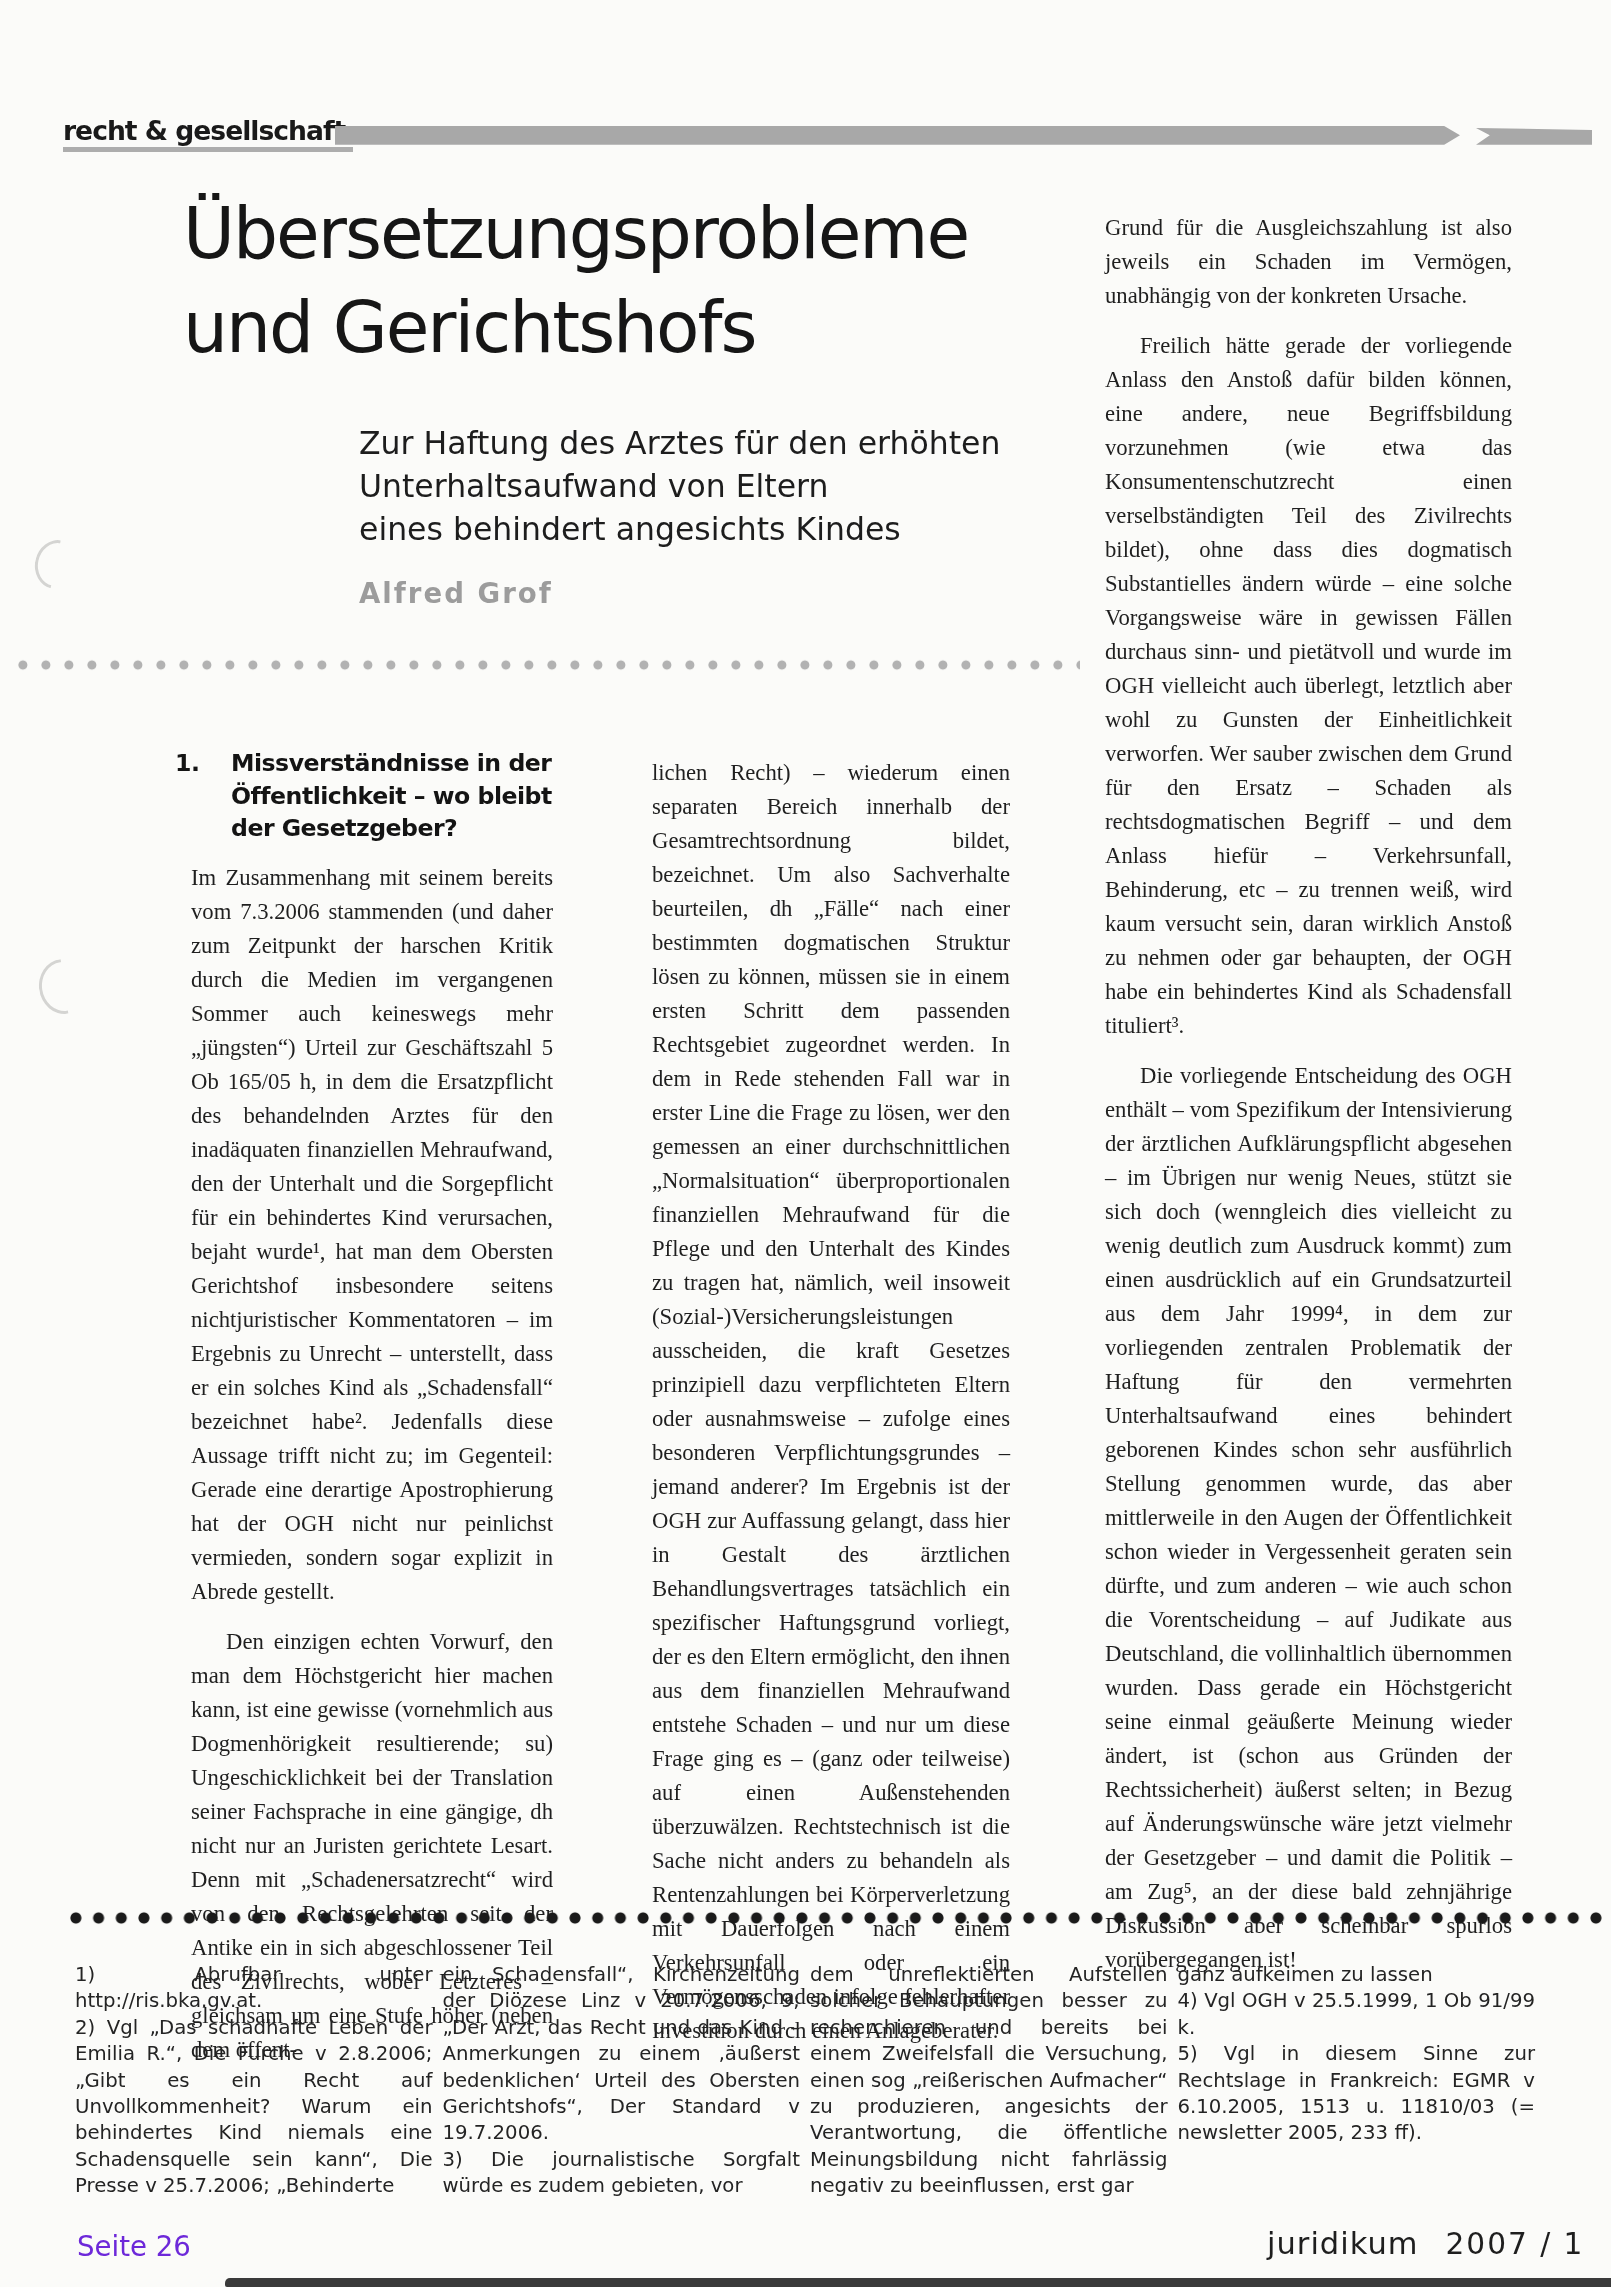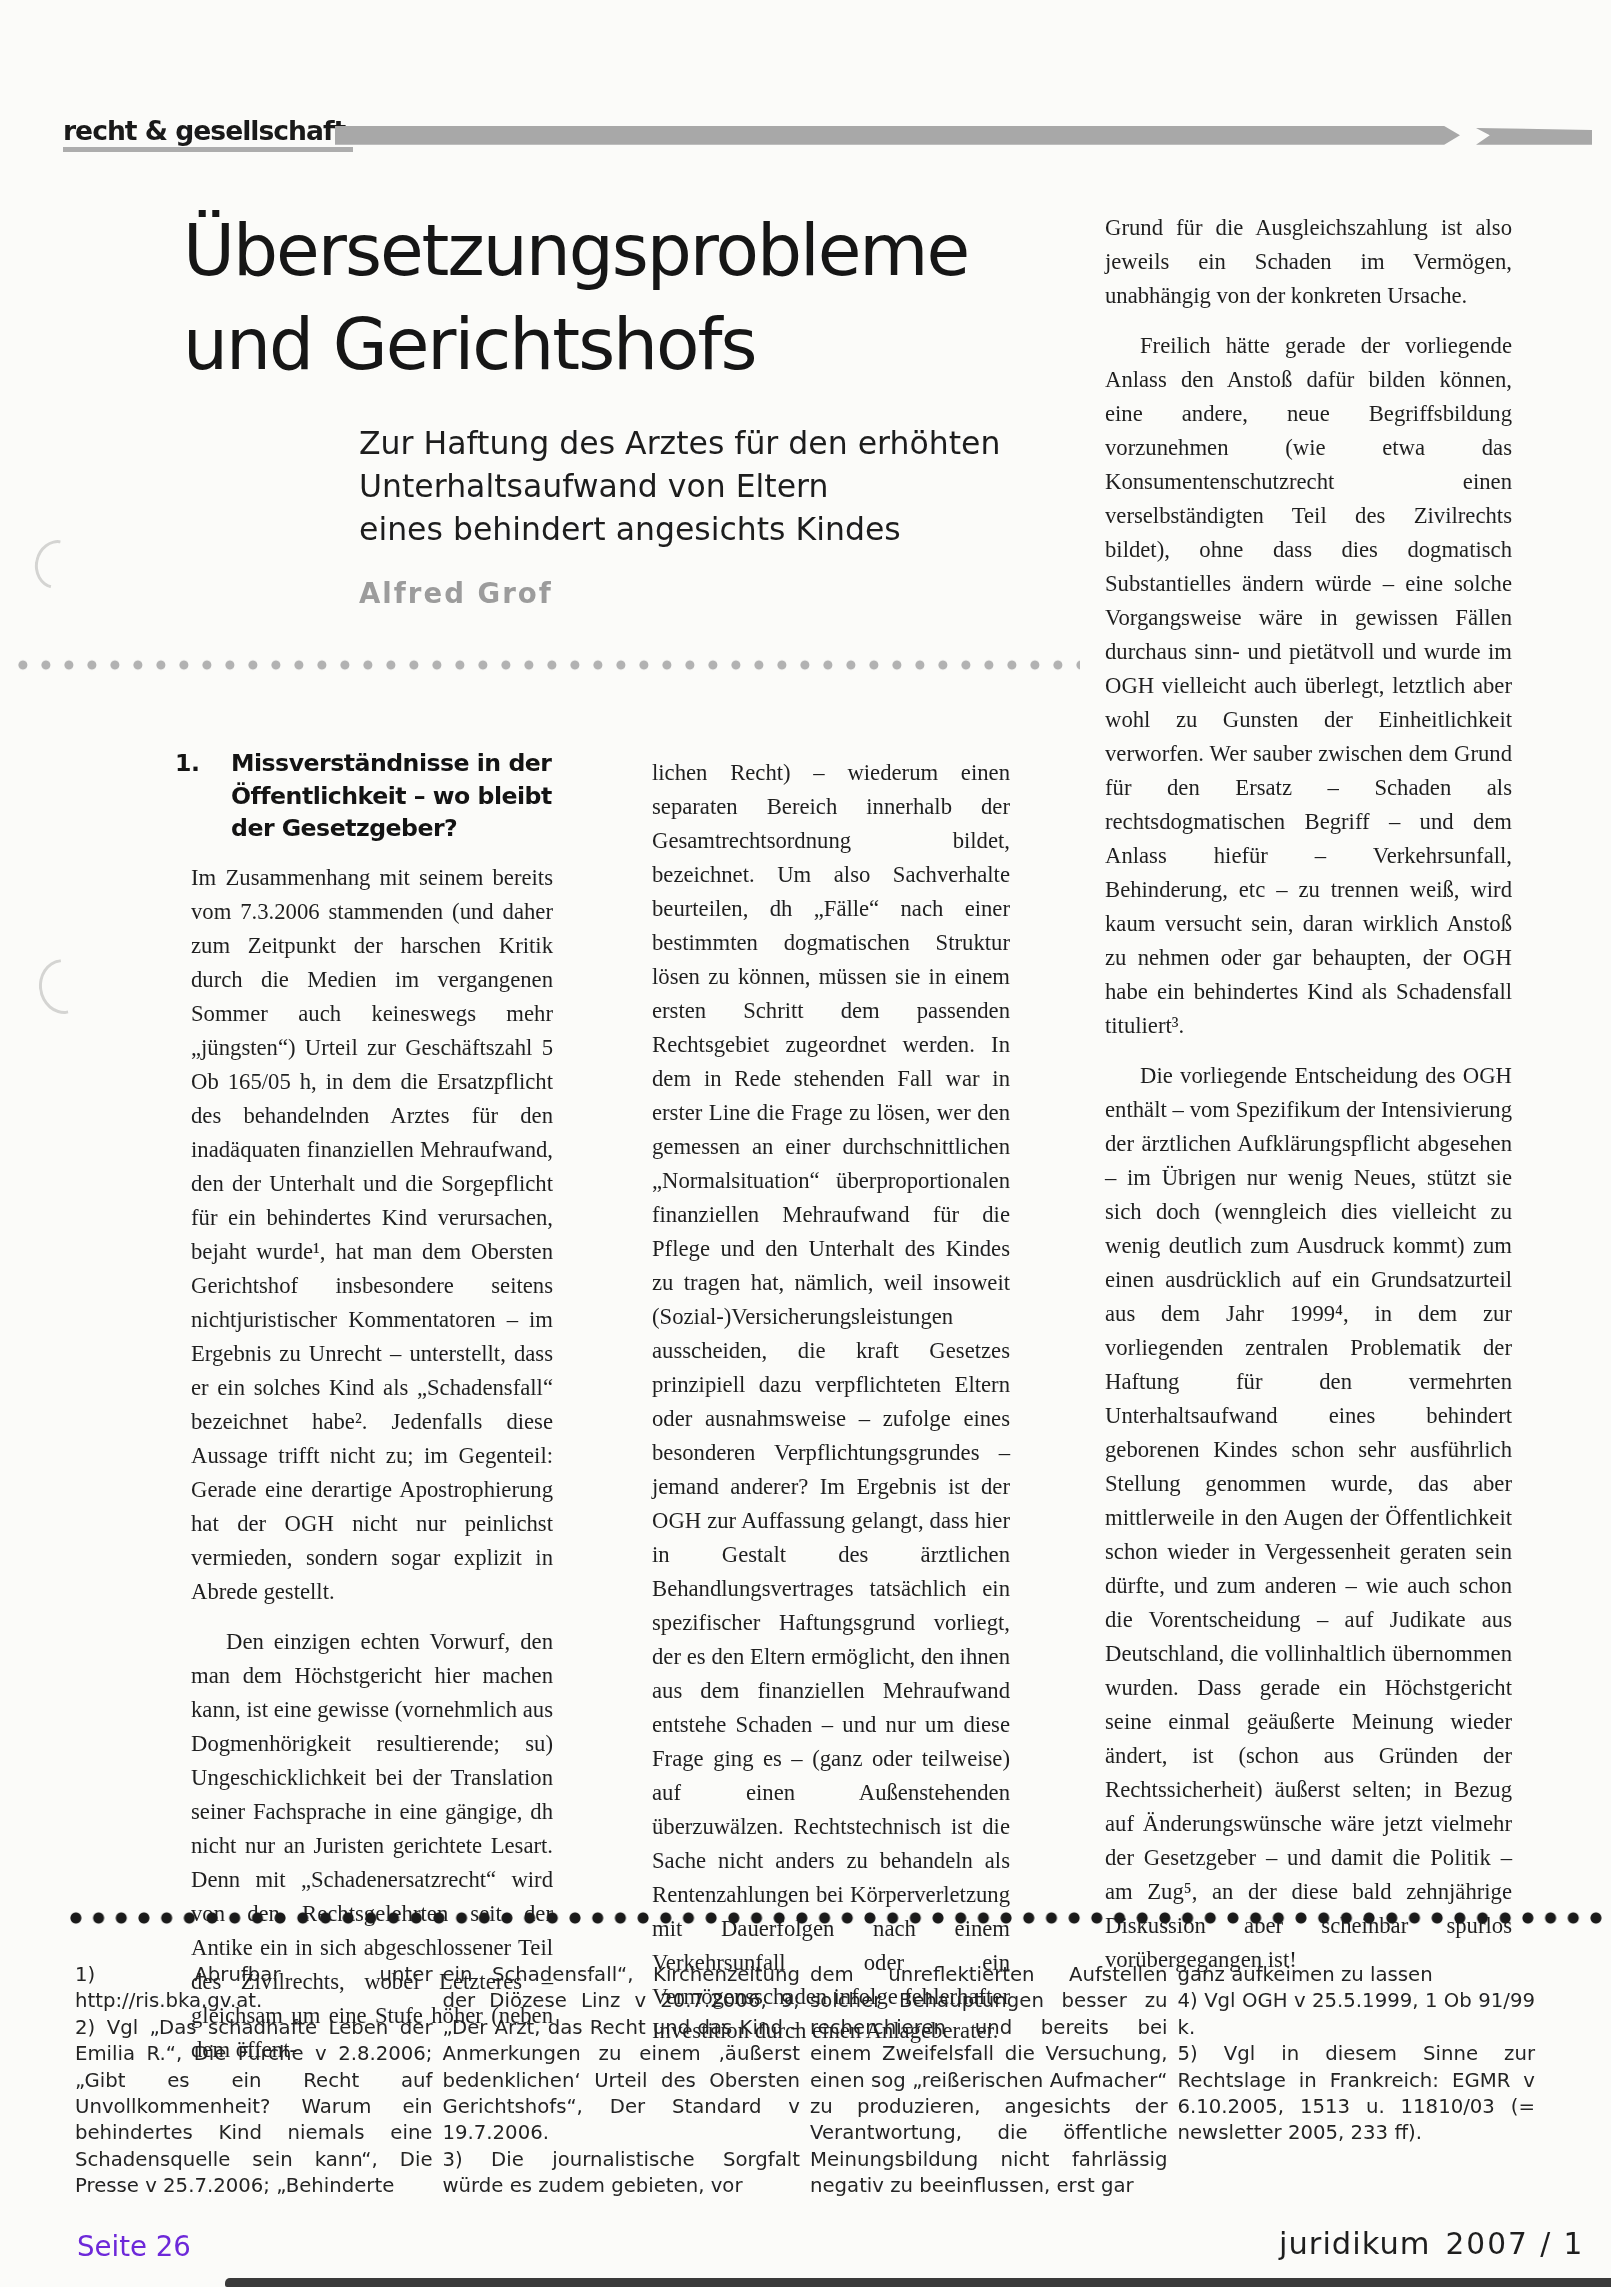--- a/index.html
+++ b/index.html
@@ -17,21 +17,21 @@
   .kicker-bar{
     position:absolute;left:335px;top:126px;width:1125px;height:18.7px;background:#a8a8a8;
     clip-path:polygon(0 0,calc(100% - 15.8px) 0,100% 50%,calc(100% - 15.8px) 100%,0 100%);
   }
   .kicker-bar2{
     position:absolute;left:1476px;top:126px;width:116px;height:18.7px;background:#a8a8a8;
     clip-path:polygon(0 2px,100% 3.9px,100% 100%,0 100%,13.8px 50%);
   }
   
   .title{
-    position:absolute;left:183px;top:204px;margin:0;
+    position:absolute;left:183px;top:187px;margin:0;
     font-family:"DejaVu Sans",sans-serif;font-weight:400;font-size:71px;
     line-height:94px;letter-spacing:-2px;color:#161616;
   }
   .subtitle{
     position:absolute;left:359px;top:422px;
     font-family:"DejaVu Sans",sans-serif;font-size:31.5px;line-height:43px;color:#1d1d1d;
   }
   .author{
     position:absolute;left:359px;top:577px;
     font-family:"DejaVu Sans",sans-serif;font-weight:bold;font-size:27.6px;
@@ -72,21 +72,21 @@
     font-family:"DejaVu Sans",sans-serif;font-size:19.7px;line-height:26.4px;color:#242424;
   }
   .fncol{flex:1;min-width:0;}
   .fncol p{margin:0;text-align:justify;hyphens:auto;overflow-wrap:break-word;}
   
   .page-num{
     position:absolute;left:77px;top:2230px;
     font-family:"DejaVu Sans",sans-serif;font-size:27.6px;color:#6d28d9;
   }
   .footer-right{
-    position:absolute;right:27.6px;top:2226px;display:flex;gap:15px;align-items:baseline;
+    position:absolute;right:27.6px;top:2226px;display:flex;gap:27px;align-items:baseline;
     font-family:"DejaVu Sans",sans-serif;color:#1e1e1e;
   }
   .journal{font-size:30.5px;letter-spacing:1px;}
   .issue{font-size:29.6px;letter-spacing:2px;}
   
   .bottom-strip{
     position:absolute;left:225px;right:0;bottom:0;height:8.9px;background:#3a3a3a;
     border-radius:4.9px 0 0 2px;
   }
   .arc{position:absolute;border:3.9px solid #d4d4d2;border-radius:50%;}

